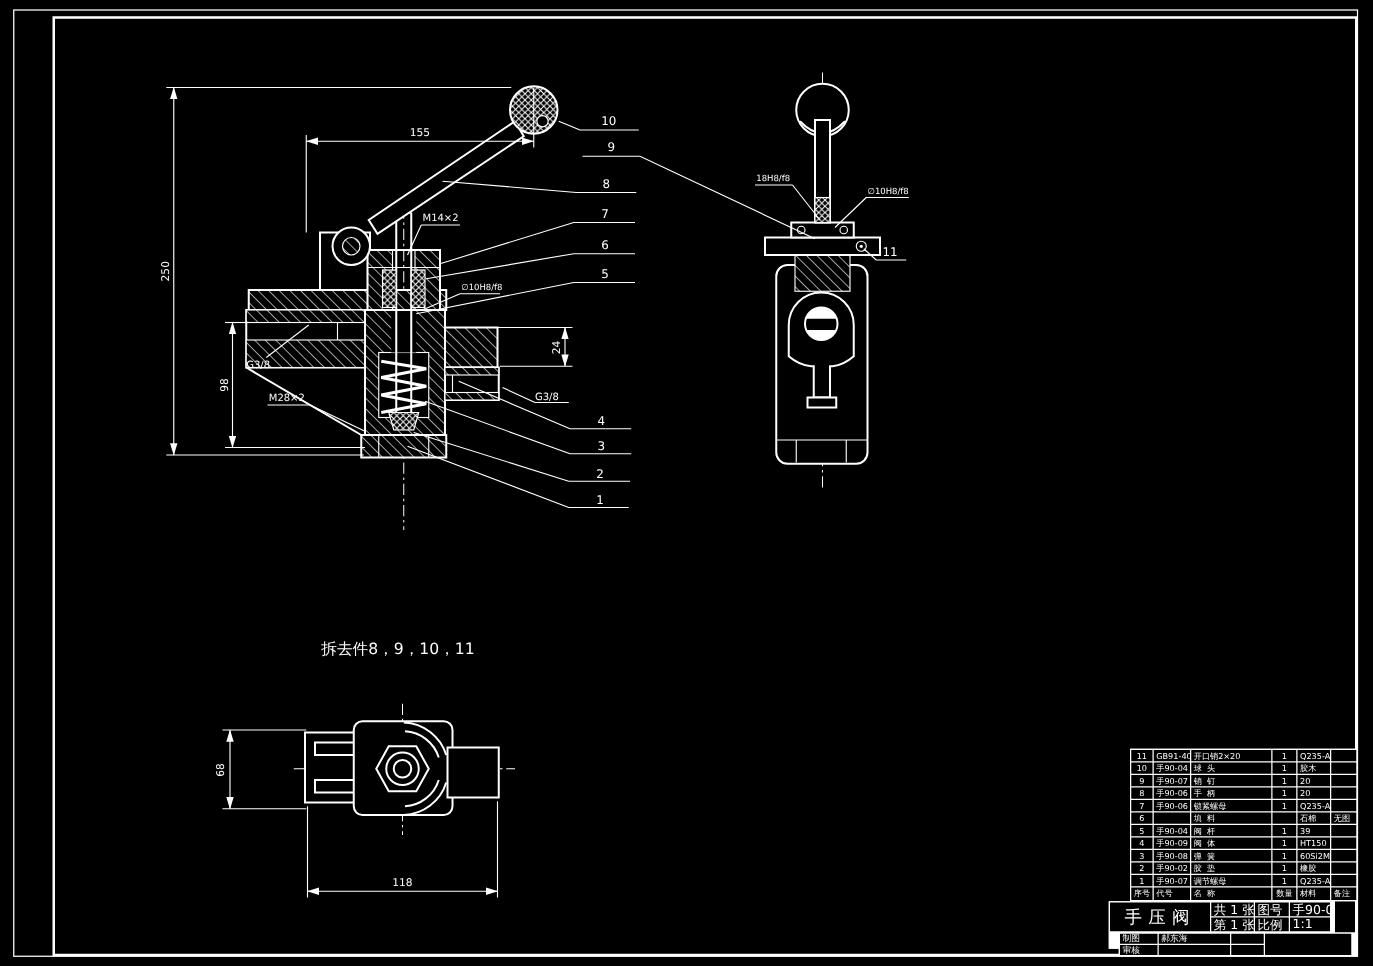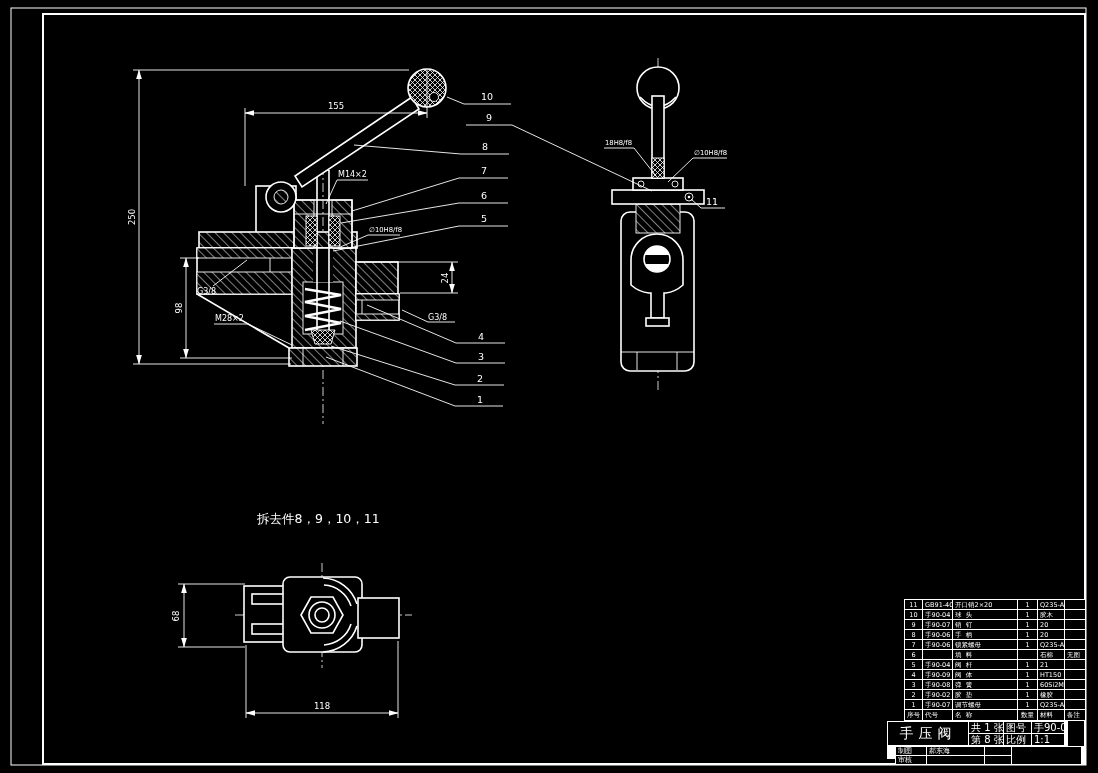--- a/index.html
+++ b/index.html
@@ -262,21 +262,21 @@
   <div class="cell"></div>
   <div class="cell">填  料</div>
   <div class="cell c-qty"></div>
   <div class="cell">石棉</div>
   <div class="cell">无图</div>
 
   <div class="cell c-seq">5</div>
   <div class="cell">手90-04</div>
   <div class="cell">阀  杆</div>
   <div class="cell c-qty">1</div>
-  <div class="cell">21</div>
+  <div class="cell">39</div>
   <div class="cell"></div>
 
   <div class="cell c-seq">4</div>
   <div class="cell">手90-09</div>
   <div class="cell">阀  体</div>
   <div class="cell c-qty">1</div>
   <div class="cell">HT150</div>
   <div class="cell"></div>
 
   <div class="cell c-seq">3</div>
@@ -306,21 +306,21 @@
   <div class="cell c-qty">数量</div>
   <div class="cell">材料</div>
   <div class="cell">备注</div>
 </div>
 
 <div class="grid tb">
   <div class="cell title-cell">手压阀</div>
   <div class="cell">共 1 张</div>
   <div class="cell">图号</div>
   <div class="cell">手90-01</div>
-  <div class="cell">第 8 张</div>
+  <div class="cell">第 1 张</div>
   <div class="cell">比例</div>
   <div class="cell">1:1</div>
 </div>
 
 <div class="grid sg">
   <div class="cell">制图</div>
   <div class="cell">郝东海</div>
   <div class="cell"></div>
   <div class="cell big-cell"></div>
   <div class="cell">审核</div>

